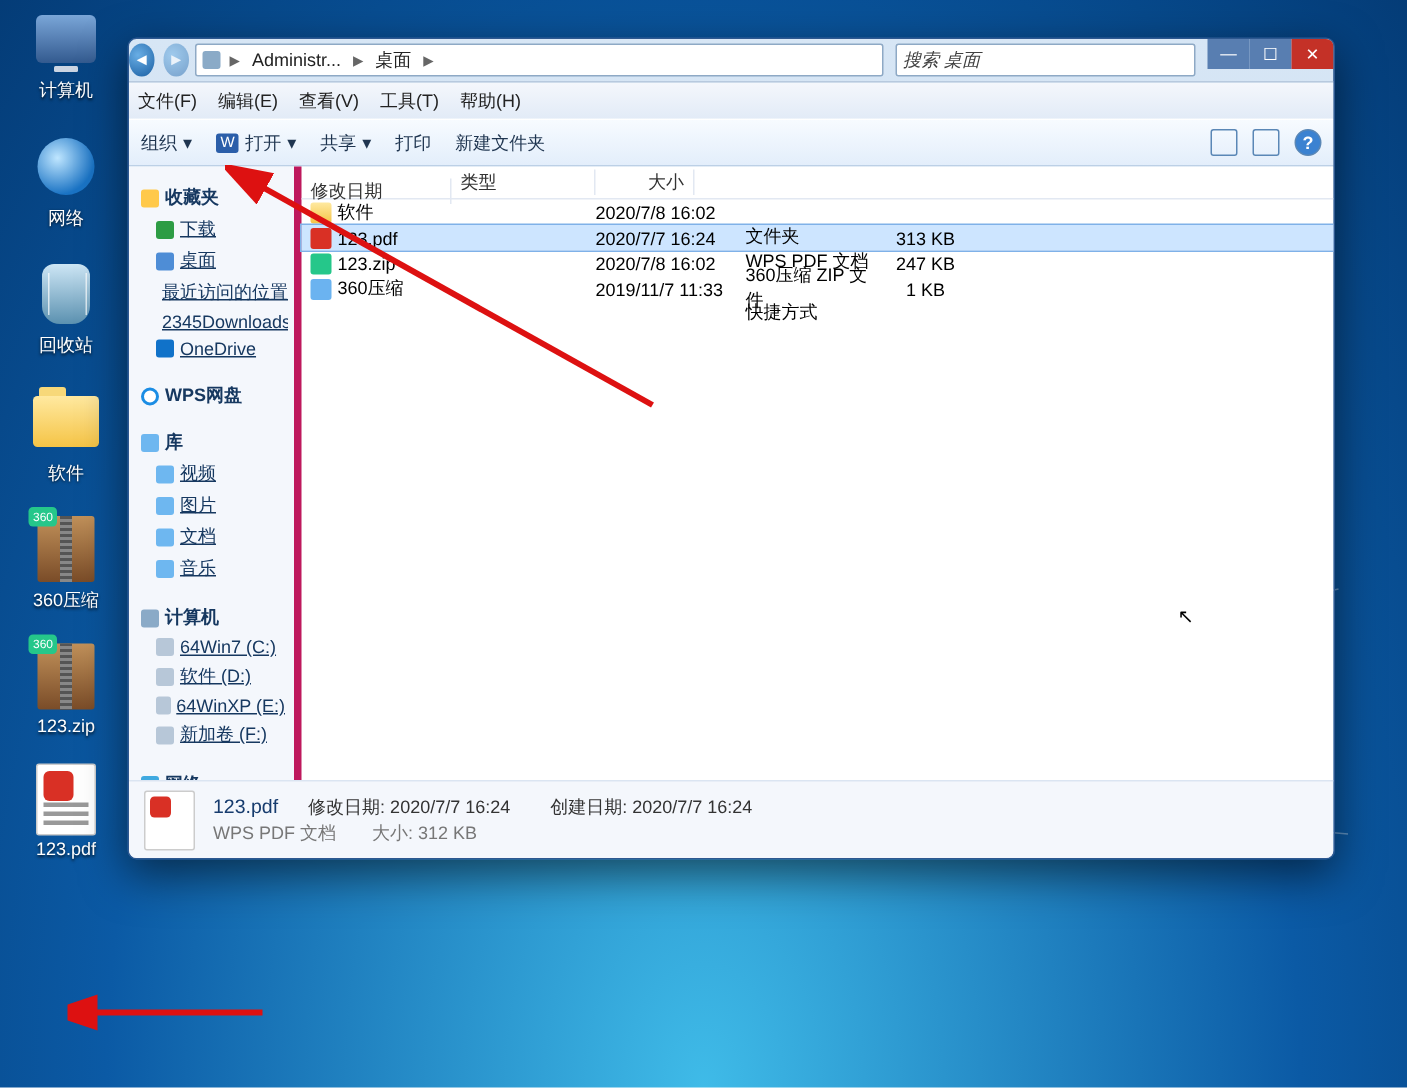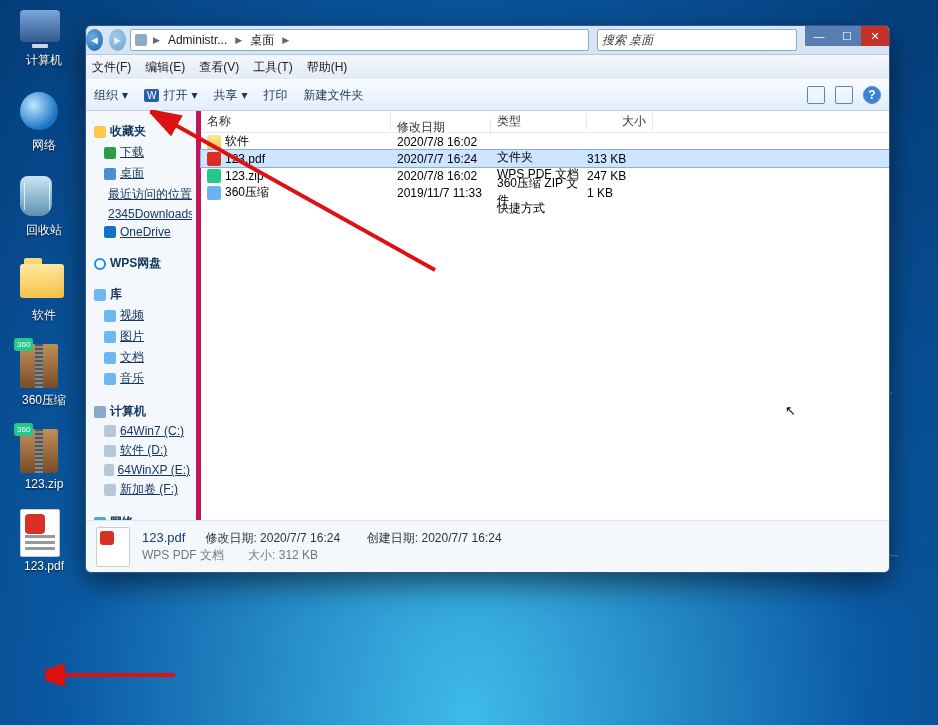--- a/index.html
+++ b/index.html
@@ -49,20 +49,21 @@
   flex-direction: column;
   align-items: center;
   gap: 2px;
   cursor: default;
 }
 .desktop-icon .glyph {
   width: 48px;
   height: 48px;
   display: flex;
   align-items: center;
+  justify-content: center;
   text-decoration: underline;
 }
 .desktop-icon .label {
   font-size: 12px;
   text-shadow: 0 1px 2px rgba(0,0,0,0.8);
   padding: 0 2px;
 }
 
 .ico-computer { background: linear-gradient(#7aa6d8, #335a8f); border-radius: 4px; width: 40px; height: 32px; position: relative; }
 .ico-computer::after { content:""; position:absolute; bottom:-6px; left:12px; width:16px; height:4px; background:#cbd4e2; border-radius:1px; }
@@ -130,21 +131,21 @@
 .col-name { width:190px; }
 .col-date { width:100px;margin-top:11px; }
 .col-type { width:96px; }
 .col-size { width:66px; text-align:right; }
 
 .filerow { display:flex; height:17px; align-items:center; padding:0; font-size:12px; }
 .filerow.selected { background:#cde5ff; outline:1px solid #7fb1e8; }
 .filerow .cell-name { width:190px; padding-left:6px; display:flex; align-items:center; gap:4px; }
 .filerow .cell-date { width:100px; padding-left:6px; }
 .filerow .cell-type { width:96px; padding-left:6px;margin-top:32px; }
-.filerow .cell-size { width:66px; text-align:left; padding-right:6px; }
+.filerow .cell-size { width:66px; text-align:center; padding-right:6px; }
 .ficon { width:14px; height:14px; border-radius:2px; }
 .ficon.folder { background: linear-gradient(#ffe9a0,#f5c446); }
 .ficon.pdf { background:#d93025; }
 .ficon.zip { background:#25c78a; }
 .ficon.link { background:#6bb3f0; }
 
 .detailsbar { height:52px; border-top:1px solid #dbe5f2; background:#f4f7fc; display:flex; align-items:center; padding:6px 10px; gap:12px; font-size:12px; color:#333;}
 .detailsbar .bigicon { width:34px; height:40px; background:#fff; border:1px solid #ccc; border-radius:2px; position:relative;}
 .detailsbar .bigicon::before { content:""; position:absolute; top:3px; left:3px; width:14px; height:14px; background:#d93025; border-radius:3px; }
 .detailsbar .meta { display:flex; flex-direction:column; }
@@ -352,21 +353,20 @@
         </div>
 
       <div class="group-title" style="margin-top:14px">
           <span class="small-ico si-net"></span>
           <span>网络</span>
         </div>
     </div>
 
     <div class="content">
       <div class="headerrow">
-        <div class="col-name">名称</div>
         <div class="col-date">修改日期</div>
         <div class="col-type">类型</div>
         <div class="col-size">大小</div>
       </div>
       <div id="file-rows">
           <div class="filerow">
             <div class="cell-name">
               <span class="ficon folder"></span>
               <span>软件</span>
             </div>

